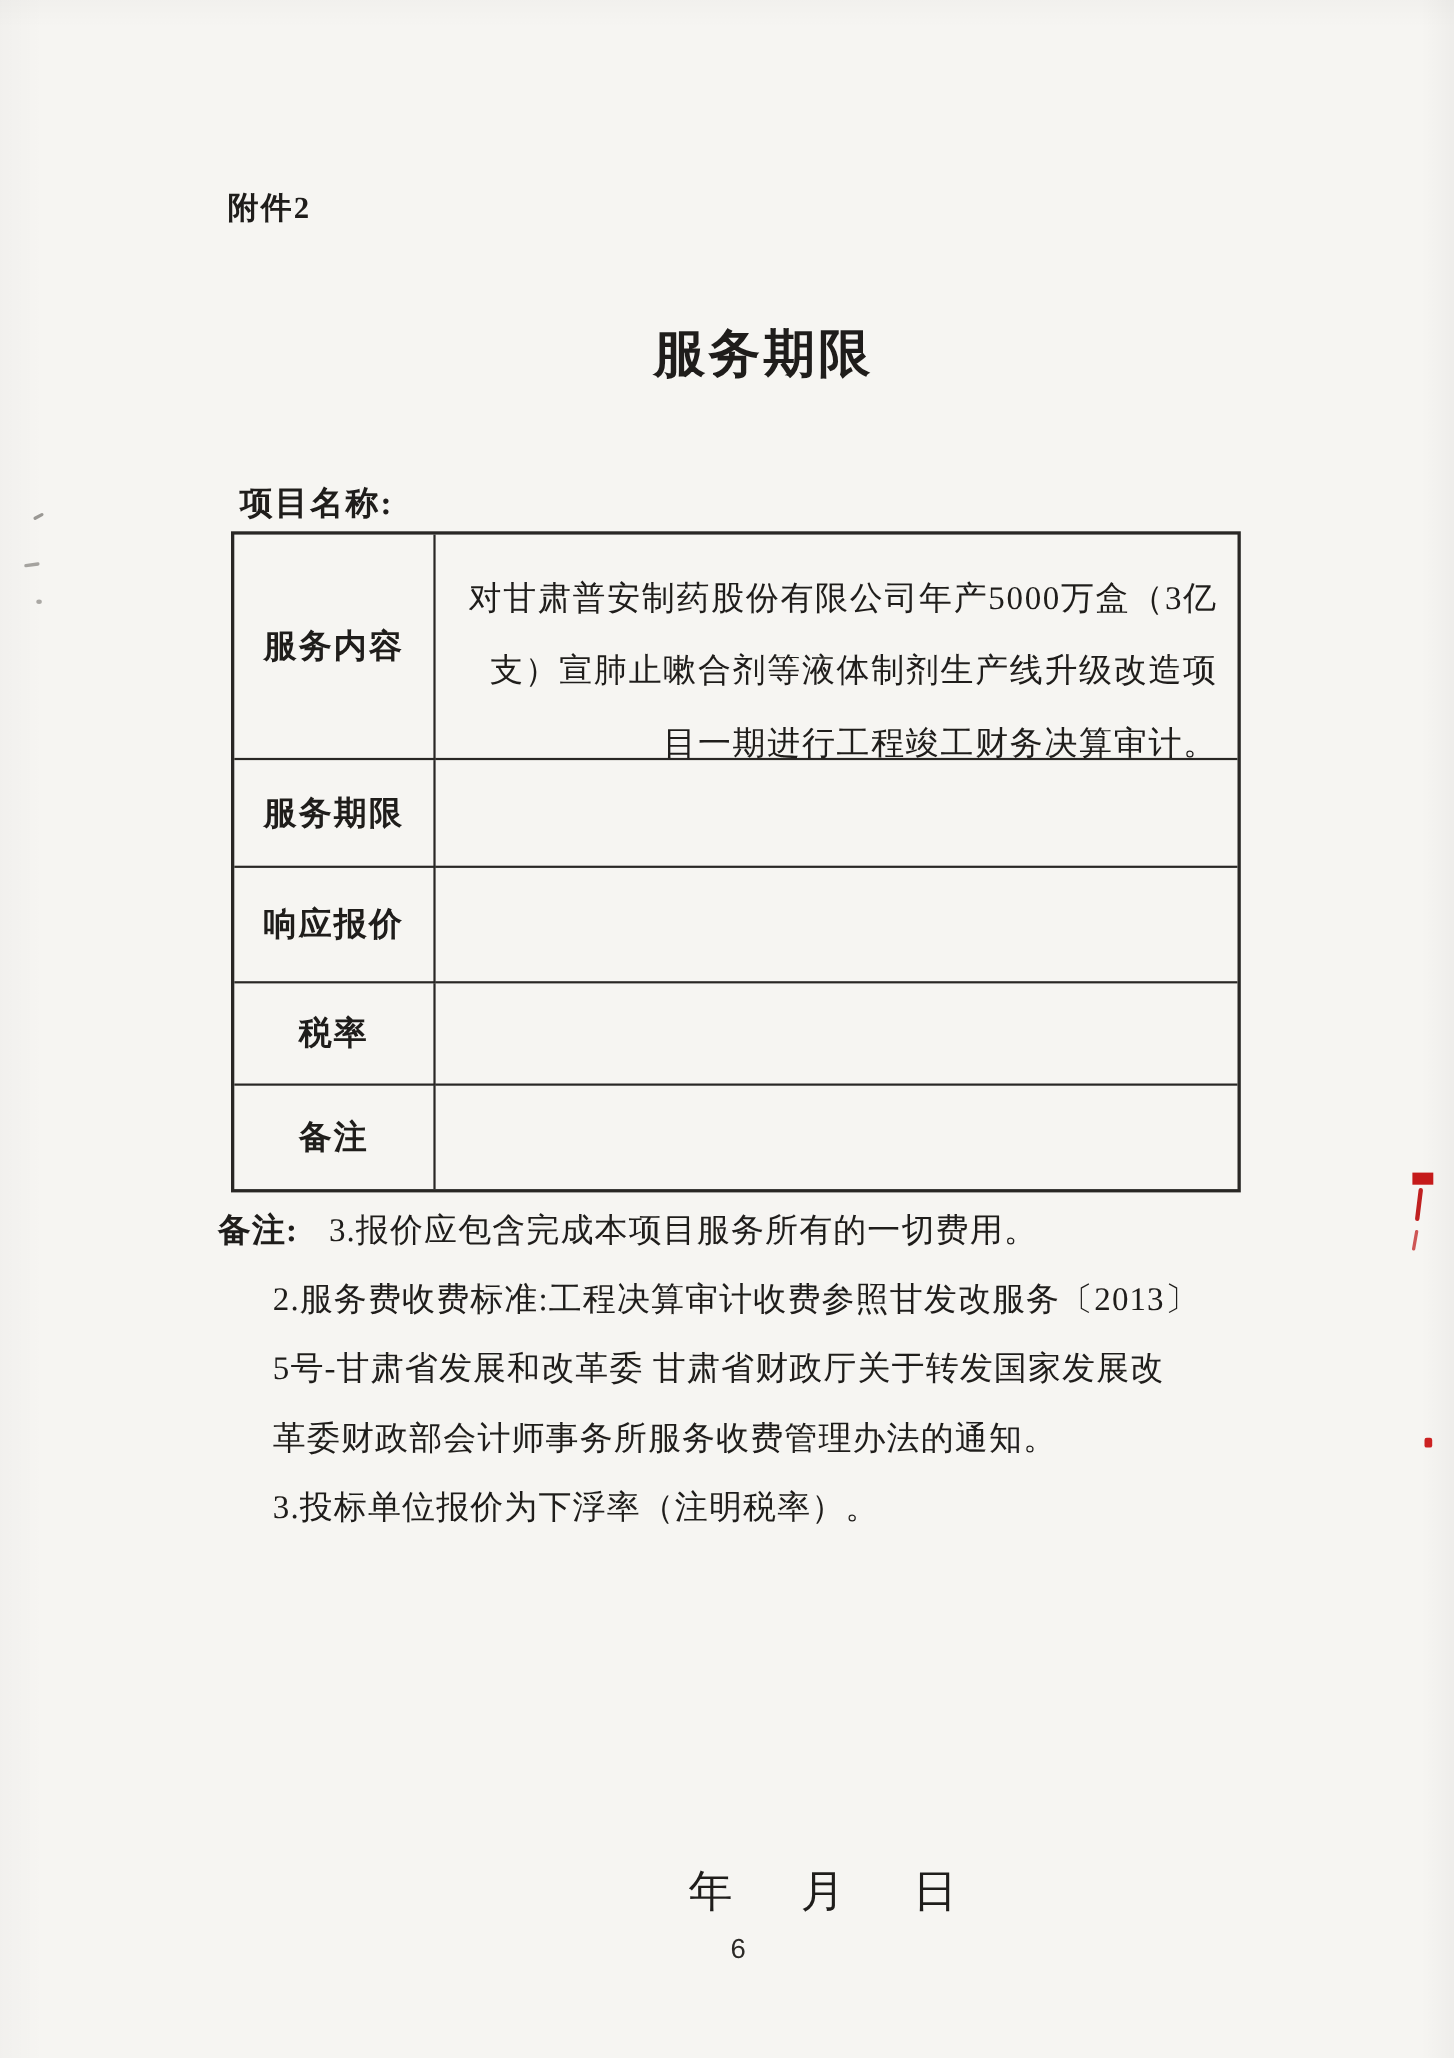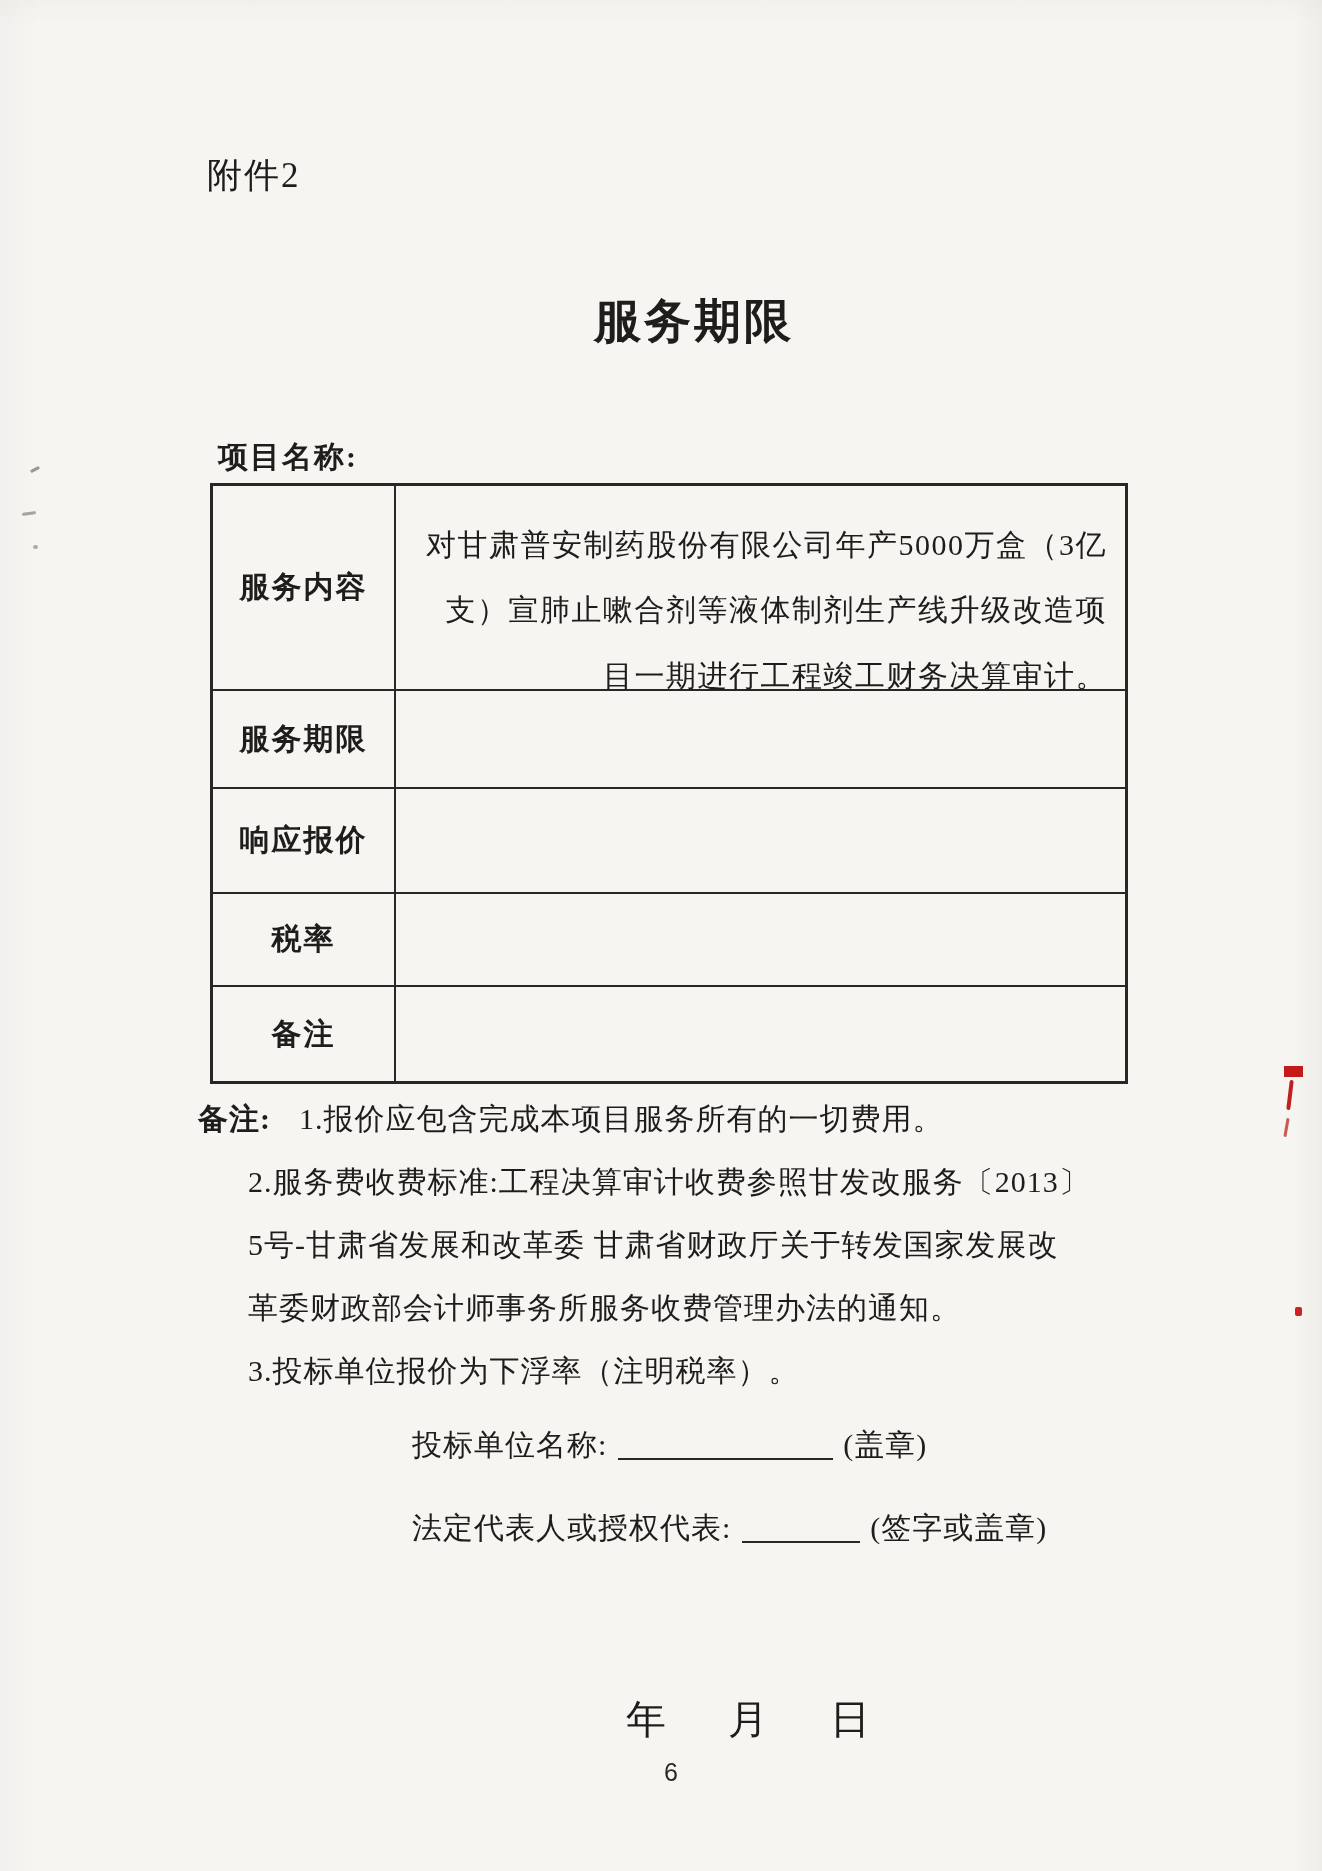--- a/index.html
+++ b/index.html
@@ -15,23 +15,23 @@
     background-image:
       linear-gradient(to right, rgba(0,0,0,0.02), rgba(0,0,0,0) 40px),
       linear-gradient(to left, rgba(0,0,0,0.03), rgba(0,0,0,0) 30px),
       linear-gradient(to bottom, rgba(0,0,0,0.02), rgba(0,0,0,0) 25px);
     color: #1f1d1b;
     overflow: hidden;
   }
 
   .attachment-label {
     position: absolute;
-    left: 207px; top: 152px;
-    font-size: 35px;
-    font-weight: 400;
+    left: 207px; top: 170px;
+    font-size: 28px;
+    font-weight: 700;
     letter-spacing: 2px;
   }
 
   .form-title {
     position: absolute;
     left: 594px; top: 290px;
     font-size: 47px;
     font-weight: 700;
     letter-spacing: 3px;
     white-space: nowrap;
@@ -203,40 +203,28 @@
 
     <div class="t-label">税率</div>
     <div class="t-value"></div>
 
     <div class="t-label row-last" style="border-bottom:none">备注</div>
     <div class="t-value row-last" style="border-bottom:none"></div>
   </div>
 
   <div class="notes">
     <div class="note-line">
-      <span class="note-prefix">备注:</span><span>1.报价应包含完成本项目服务所有的一切费用。</span>
+      <span class="note-prefix">备注:</span><span>3.报价应包含完成本项目服务所有的一切费用。</span>
     </div>
     <div class="note-line indent">2.服务费收费标准:工程决算审计收费参照甘发改服务〔2013〕</div>
     <div class="note-line indent">5号-甘肃省发展和改革委 甘肃省财政厅关于转发国家发展改</div>
     <div class="note-line indent">革委财政部会计师事务所服务收费管理办法的通知。</div>
     <div class="note-line indent">3.投标单位报价为下浮率（注明税率）。</div>
   </div>
 
-  <div class="signature-block">
-    <div class="sig-line">
-      <span>投标单位名称:</span>
-      <span class="sig-underline long"></span>
-      <span>(盖章)</span>
-    </div>
-    <div class="sig-line">
-      <span>法定代表人或授权代表:</span>
-      <span class="sig-underline short"></span>
-      <span>(签字或盖章)</span>
-    </div>
-  </div>
 
   <div class="date-line">
     <span>年</span><span class="gap"></span><span>月</span><span class="gap"></span><span>日</span>
   </div>
 
   <div class="page-number">6</div>
 
   <div class="red-rect"></div>
   <div class="red-stroke-1"></div>
   <div class="red-stroke-2"></div>

